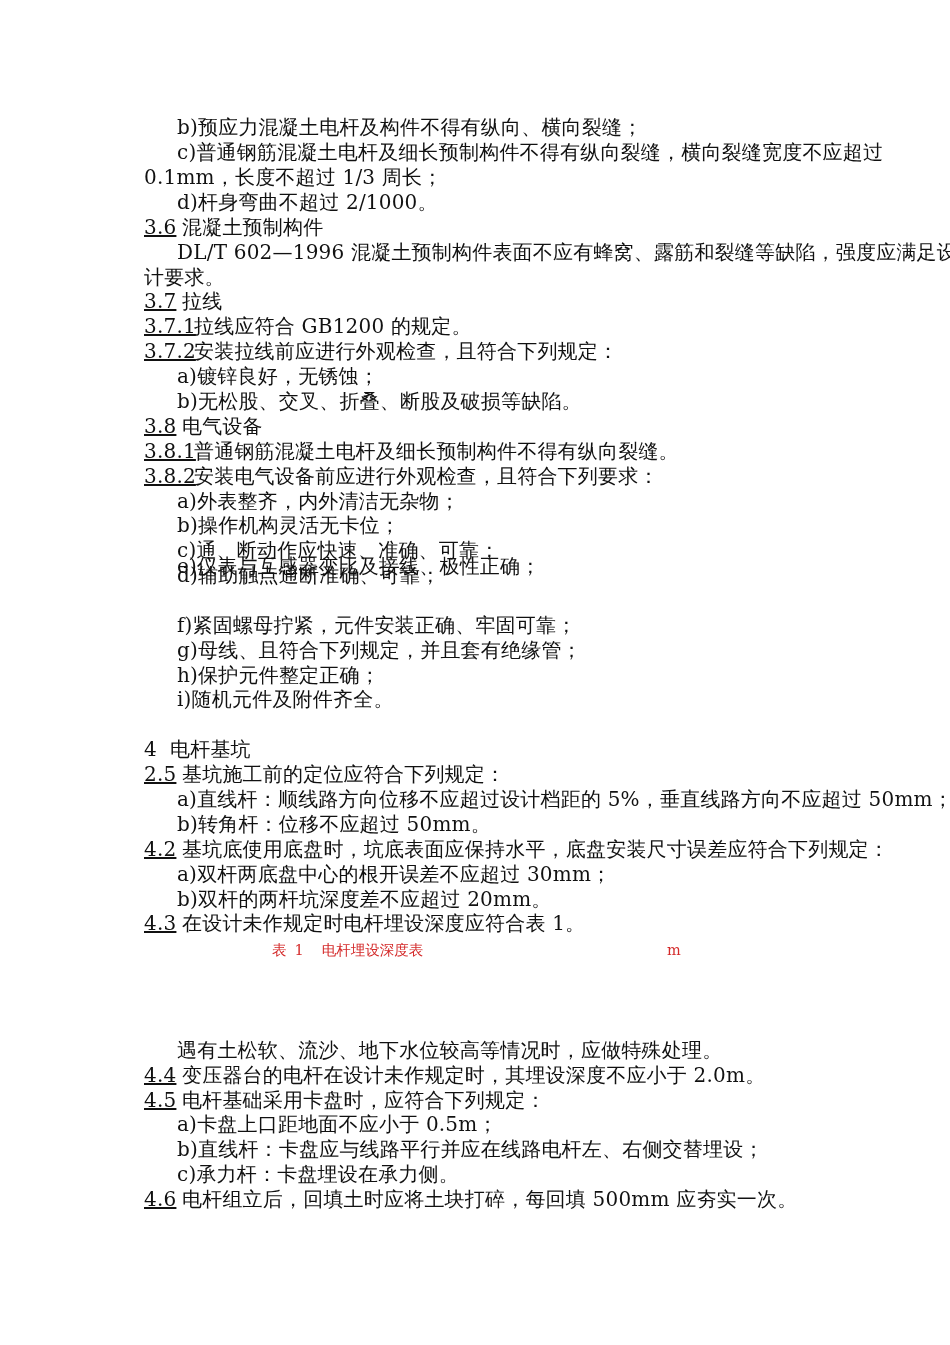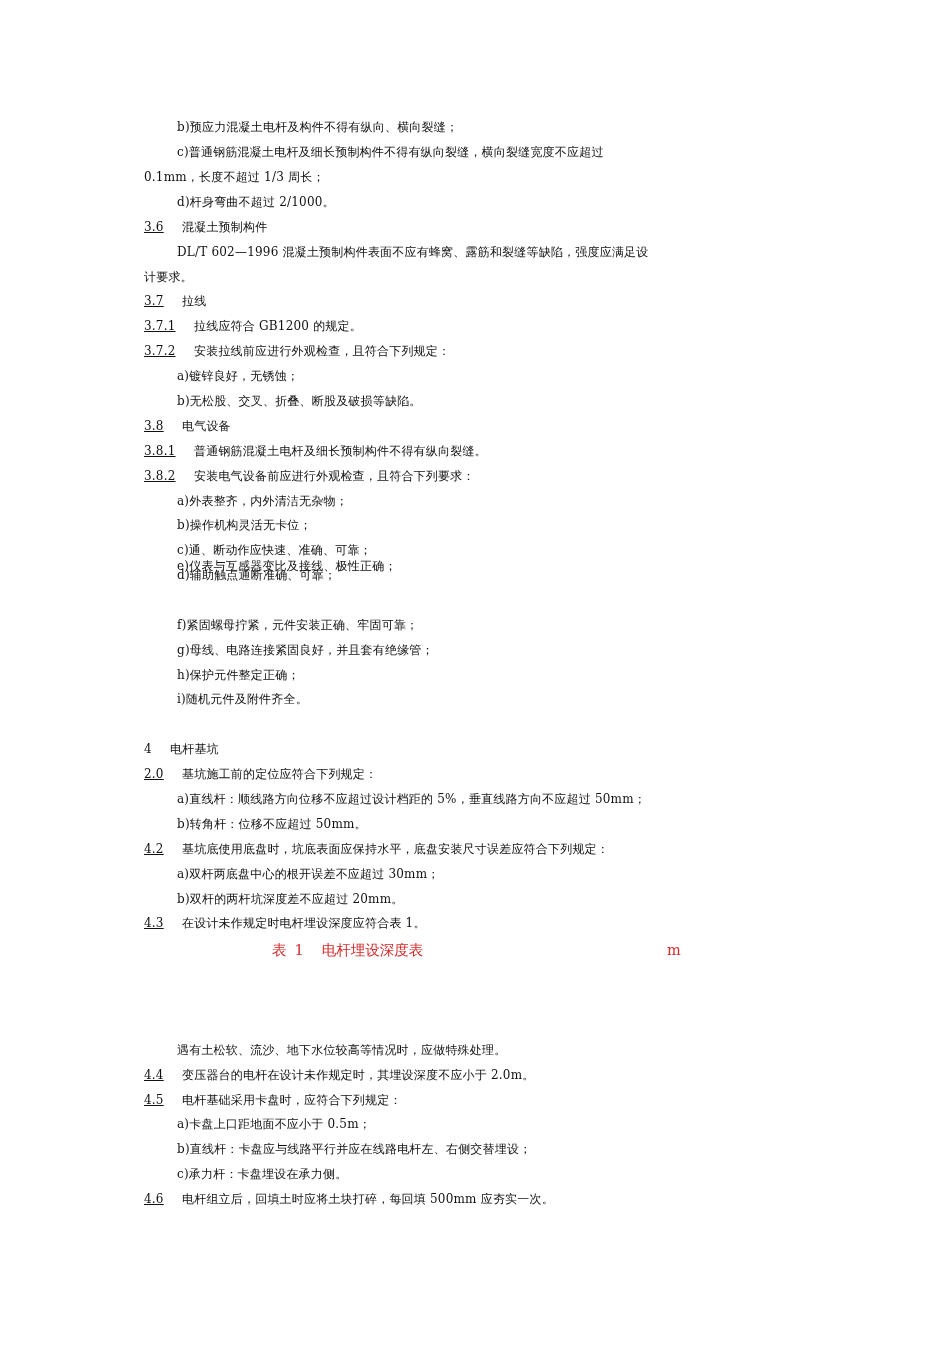--- a/index.html
+++ b/index.html
@@ -3,21 +3,21 @@
   <meta charset="utf-8">
   <style>
     html, body { margin: 0; padding: 0; background: #ffffff; }
     body {
       width: 950px; height: 1345px; position: relative; overflow: hidden;
       font-family: "DejaVu Serif", "Liberation Serif", serif;
       color: #111111;
     }
     .line {
       position: absolute;
-      font-size: 12px;
+      font-size: 20px;
       line-height: 20px;
       white-space: nowrap;
       letter-spacing: 0.2px;
     }
     .l0 { left: 144px; }
     .l1 { left: 177px; }
     .num { display: inline-block; }
     .num.w3 { width: 38px; text-decoration: underline; }
     .num.w5 { width: 50px; text-decoration: underline; }
     .num.w1 { width: 26px; }
@@ -63,26 +63,26 @@
 
 <div class="line l0" style="top:416px"><span class="num w3">3.8</span><span>电气设备</span></div>
 <div class="line l0" style="top:441px"><span class="num w5">3.8.1</span><span>普通钢筋混凝土电杆及细长预制构件不得有纵向裂缝。</span></div>
 <div class="line l0" style="top:466px"><span class="num w5">3.8.2</span><span>安装电气设备前应进行外观检查，且符合下列要求：</span></div>
 <div class="line l1" style="top:491px">a)外表整齐，内外清洁无杂物；</div>
 <div class="line l1" style="top:515px">b)操作机构灵活无卡位；</div>
 <div class="line l1" style="top:540px">c)通、断动作应快速、准确、可靠；</div>
 <div class="line l1" style="top:565px">d)辅助触点通断准确、可靠；</div>
 <div class="line l1" style="top:556px">e)仪表与互感器变比及接线、极性正确；</div>
 <div class="line l1" style="top:615px">f)紧固螺母拧紧，元件安装正确、牢固可靠；</div>
-<div class="line l1" style="top:640px">g)母线、电路连接紧固良好，并且套有绝缘管；</div>
+<div class="line l1" style="top:640px">g)母线、且符合下列规定，并且套有绝缘管；</div>
 <div class="line l1" style="top:665px">h)保护元件整定正确；</div>
 <div class="line l1" style="top:689px">i)随机元件及附件齐全。</div>
 
 <div class="line l0" style="top:739px"><span class="num w1">4</span><span>电杆基坑</span></div>
-<div class="line l0" style="top:764px"><span class="num w3">2.0</span><span>基坑施工前的定位应符合下列规定：</span></div>
+<div class="line l0" style="top:764px"><span class="num w3">2.5</span><span>基坑施工前的定位应符合下列规定：</span></div>
 <div class="line l1" style="top:789px">a)直线杆：顺线路方向位移不应超过设计档距的 5%，垂直线路方向不应超过 50mm；</div>
 <div class="line l1" style="top:814px">b)转角杆：位移不应超过 50mm。</div>
 <div class="line l0" style="top:839px"><span class="num w3">4.2</span><span>基坑底使用底盘时，坑底表面应保持水平，底盘安装尺寸误差应符合下列规定：</span></div>
 <div class="line l1" style="top:864px">a)双杆两底盘中心的根开误差不应超过 30mm；</div>
 <div class="line l1" style="top:889px">b)双杆的两杆坑深度差不应超过 20mm。</div>
 <div class="line l0" style="top:913px"><span class="num w3">4.3</span><span>在设计未作规定时电杆埋设深度应符合表 1。</span></div>
 
 <div class="caption"><span>表</span><span class="tnum">1</span><span>电杆埋设深度表</span></div>
 <div class="unit">m</div>
 

